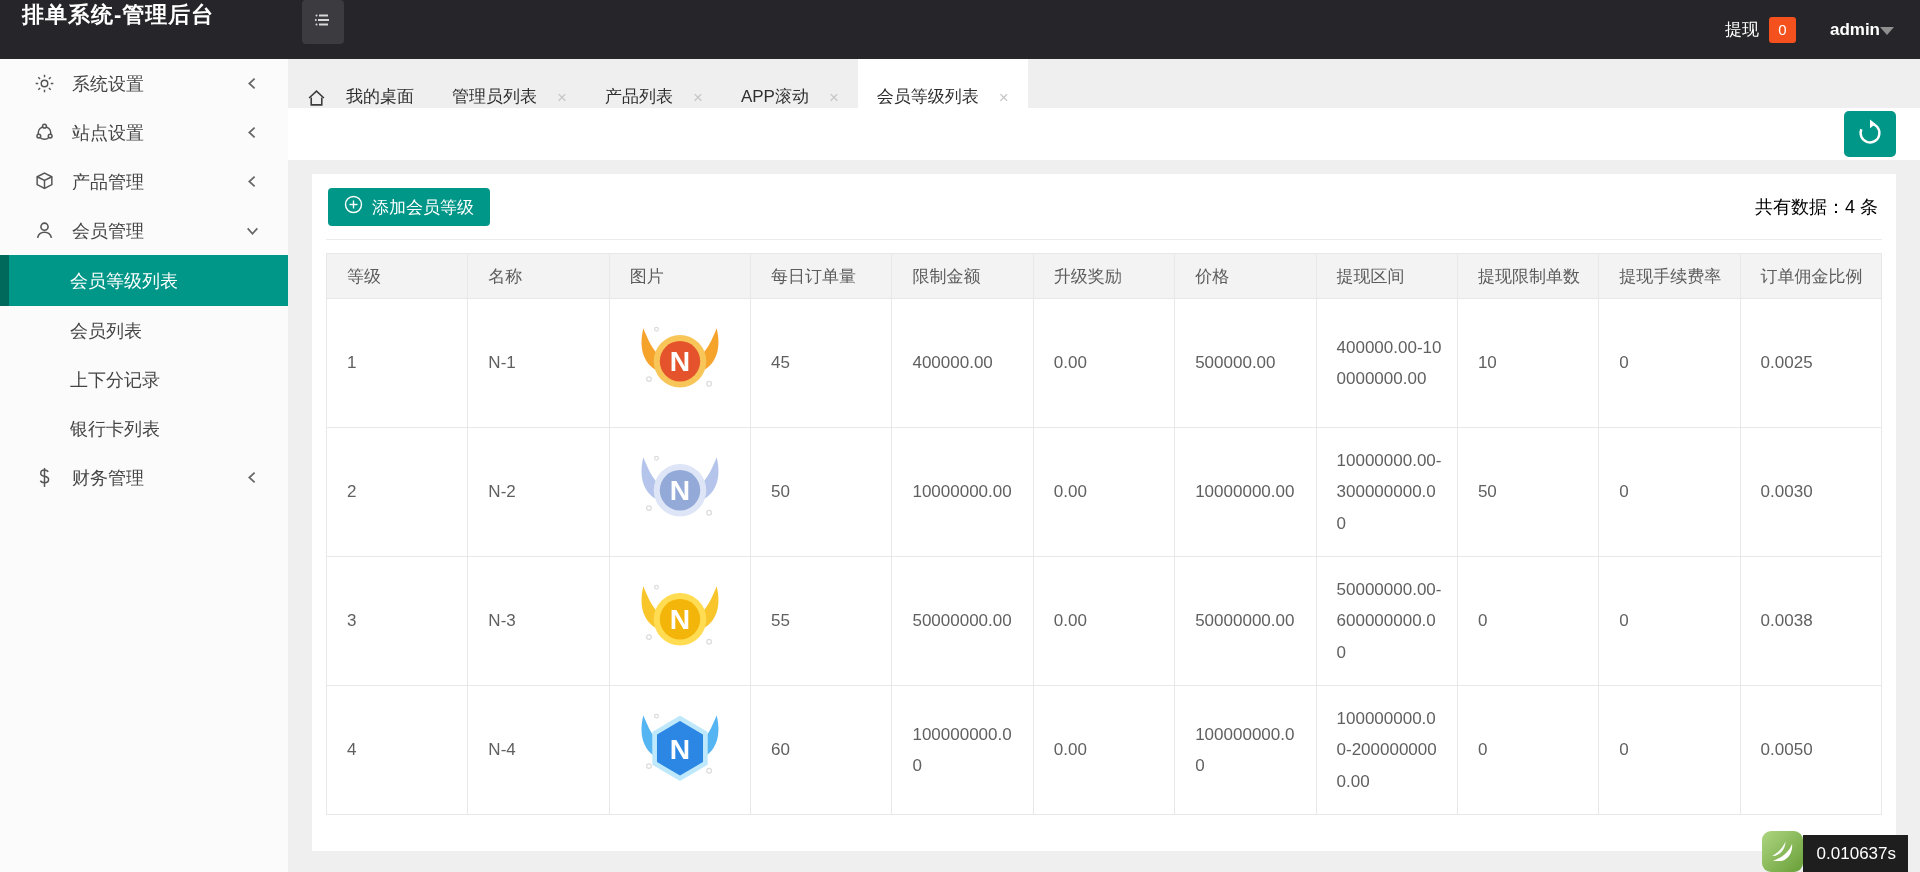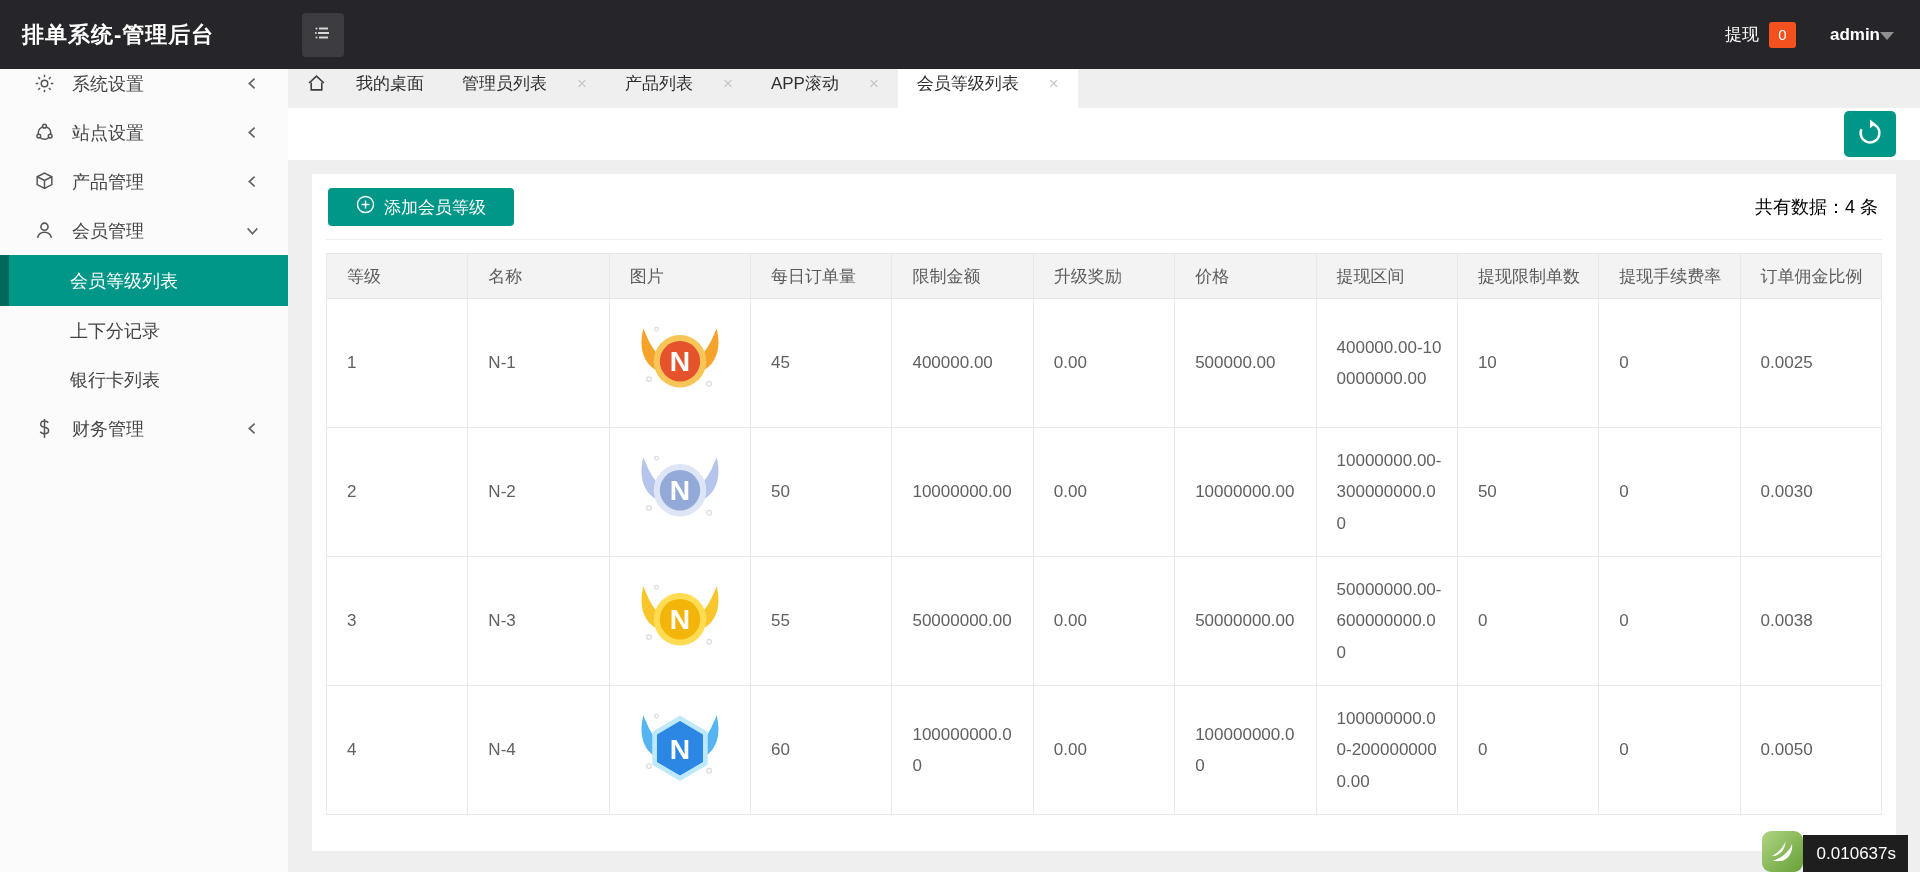--- a/index.html
+++ b/index.html
@@ -1,21 +1,21 @@
 <!DOCTYPE html>
 <html><head>
 <meta charset="utf-8">
 <style>
   * { margin:0; padding:0; box-sizing:border-box; }
   html,body { width:1920px; height:872px; overflow:hidden; }
   body { font-family:"Liberation Sans","DejaVu Sans",sans-serif; background:#efefef; position:relative; }
 
   
-  .header { position:absolute; top:0; left:0; right:0; height:69px; background:#26262a;
-            display:flex; align-items:center; color:#fff; z-index:10; }
+  .header { position:absolute; top:0; left:0; right:0; height:59px; background:#26262a;
+            display:flex; color:#fff; z-index:10; }
   .brand { width:288px; padding-left:22px; font-size:22px; font-weight:bold; letter-spacing:1px; white-space:nowrap; }
   .menu-toggle { width:42px; height:44px; background:#3b3b40; border-radius:4px; display:flex;
                  align-items:center; justify-content:center; margin-left:14px; cursor:pointer; }
   .header-right { margin-left:auto; display:flex; align-items:center; padding-right:26px; font-size:17px; }
   .wd-label { margin-right:10px; }
   .wd-badge { background:#f4511e; color:#fff; min-width:27px; height:26px; border-radius:3px;
               display:flex; align-items:center; justify-content:center; font-size:15px; padding:0 7px; cursor:pointer; }
   .admin { margin-left:34px; display:flex; align-items:center; cursor:pointer; font-weight:bold; }
   .caret { width:0; height:0; border-left:7px solid transparent; border-right:7px solid transparent;
            border-top:8px solid #8f8f8f; margin-top:2px; }
@@ -27,35 +27,35 @@
   .side-item .s-icon { width:22px; height:22px; margin-right:17px; display:flex; align-items:center;
                        justify-content:center; color:#555; }
   .side-item .chev { margin-left:auto; display:flex; align-items:center; }
   .sub-item { height:49px; display:flex; align-items:center; padding-left:70px; font-size:18px;
               color:#454545; cursor:pointer; }
   .sub-item.active { background:#009688; color:#fff; border-left:9px solid #00695c; padding-left:61px; height:51px; }
 
   
   .main { position:absolute; left:288px; top:59px; right:0; bottom:0; background:#efefef; }
   .tabbar { height:49px; display:flex; align-items:stretch; background:#efefef; }
-  .tab { display:flex; align-items:center; gap:30px; padding:0 19px; font-size:17px; color:#2f2f2f; cursor:pointer; white-space:nowrap; }
+  .tab { display:flex; align-items:flex-end; gap:20px; padding:0 19px; font-size:17px; color:#2f2f2f; cursor:pointer; white-space:nowrap; }
   .tab .x { color:#c6c6c6; font-size:17px; cursor:pointer; }
   .tab.active { background:#fff; }
   .tab .t-icon { display:flex; align-items:center; }
 
   .substrip { height:52px; background:#fff; display:flex; align-items:center; justify-content:flex-end;
               padding-right:24px; }
   .refresh-btn { width:52px; height:46px; background:#009688; border:none; border-radius:5px;
                  display:flex; align-items:center; justify-content:center; cursor:pointer; }
 
   .panel { margin:14px 24px 0; background:#fff; height:677px; padding:0 14px; }
   .toolbar { display:flex; align-items:center; justify-content:space-between;
              padding:14px 4px 13px 2px; border-bottom:1px solid #ececec; }
   .add-btn { height:38px; background:#009688; color:#fff; border:none; border-radius:4px; font-size:17px;
-             display:flex; align-items:center; gap:9px; padding:0 28px; cursor:pointer; }
+             display:flex; align-items:center; gap:9px; padding:0 16px; cursor:pointer; }
   .total { font-size:18px; color:#000000; }
 
   .table-wrap { margin-top:13px; }
   table { width:100%; border-collapse:collapse; table-layout:fixed; }
   th { background:#f3f3f3; font-weight:normal; text-align:left; color:#5c5c5c; font-size:17px;
        height:45px; padding:0 10px 0 20px; border:1px solid #e8e8e8; white-space:nowrap; overflow:hidden; }
   td { height:129px; color:#606060; font-size:17px; padding:0 12px 0 20px; border:1px solid #e8e8e8;
        word-break:break-all; line-height:1.85; background:#fff; vertical-align:middle; }
   td.img-cell { text-align:center; padding:0 6px; }
 
@@ -143,20 +143,23 @@
       </span>
       <span>会员管理</span>
       <span class="chev">
         <svg width="15" height="15" viewBox="0 0 14 14" fill="none" stroke="#666" stroke-width="1.6">
           <polyline points="2.5,5 7,10 11.5,5"></polyline>
         </svg>
       </span>
     </div>
     <div class="sub-item active">
       <span>会员等级列表</span>
+    </div>
+    <div class="sub-item">
+      <span>会员列表</span>
     </div>
     <div class="sub-item">
       <span>上下分记录</span>
     </div>
     <div class="sub-item">
       <span>银行卡列表</span>
     </div>
     <div class="side-item">
       <span class="s-icon">
         <svg width="21" height="21" viewBox="0 0 20 20" fill="none" stroke="#555" stroke-width="1.4">

